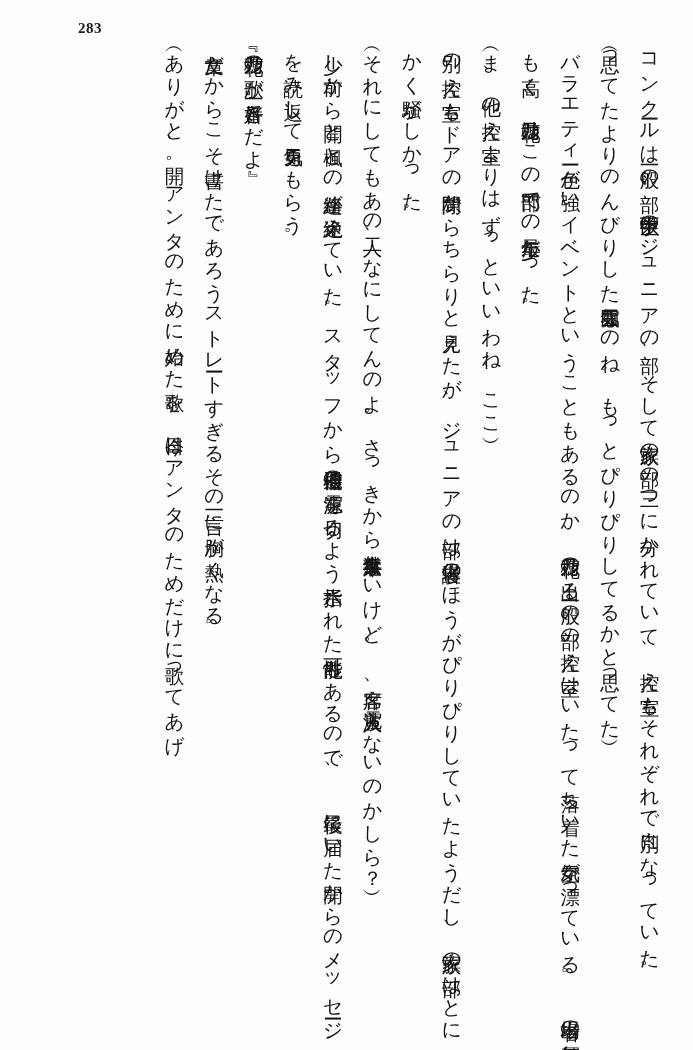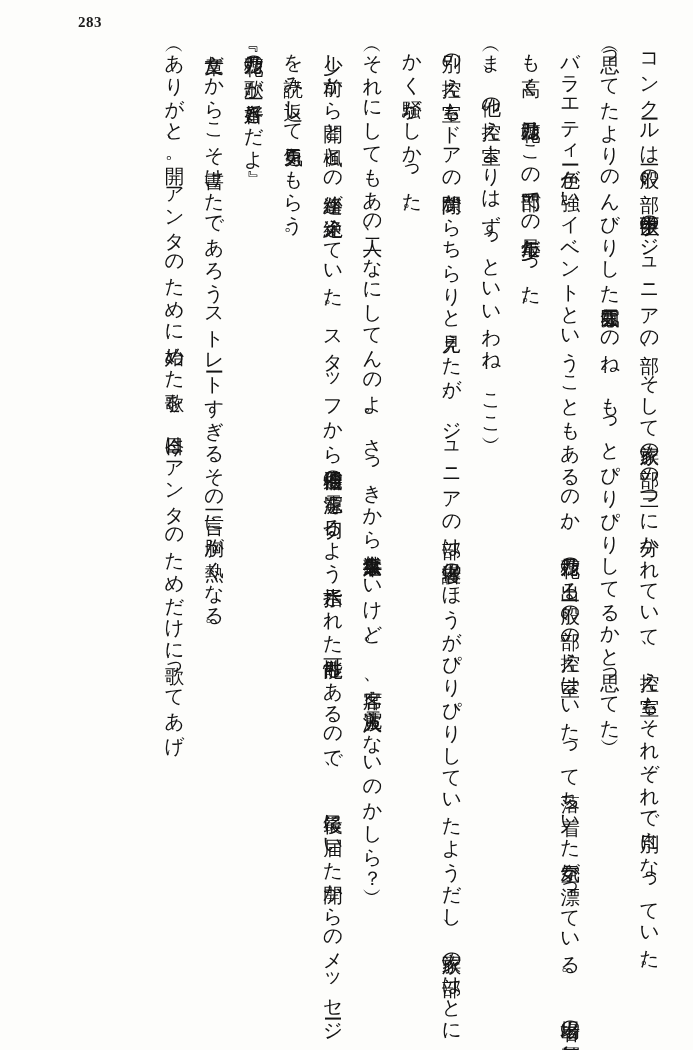--- a/index.html
+++ b/index.html
@@ -17,21 +17,21 @@
   }
 
   .page {
     position: absolute;
     inset: 0;
     background: #fdfdfb;
   }
 
   .page-number {
     position: absolute;
-    top: 14px;
+    top: 20px;
     left: 78px;
     font-family: "Liberation Serif", "DejaVu Serif", serif;
     font-size: 15px;
     font-weight: bold;
     letter-spacing: 0.5px;
     color: #1a1a1a;
   }
 
   
   .text-block {

